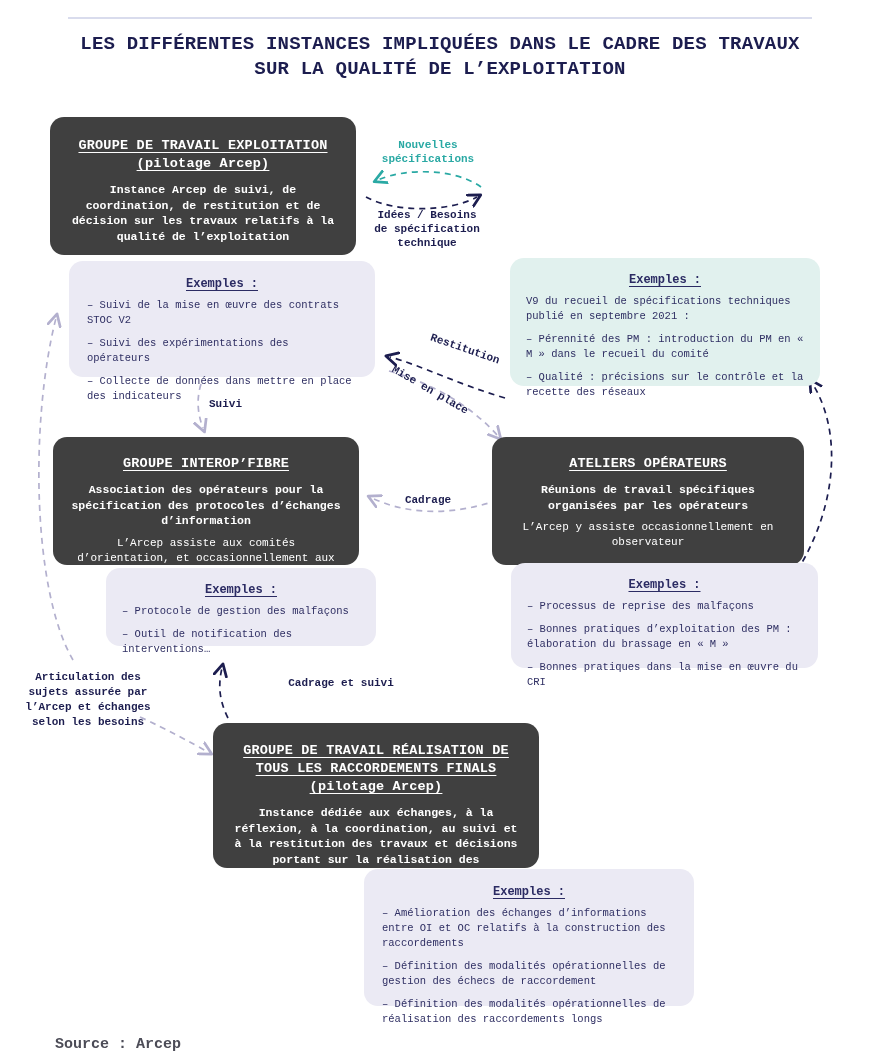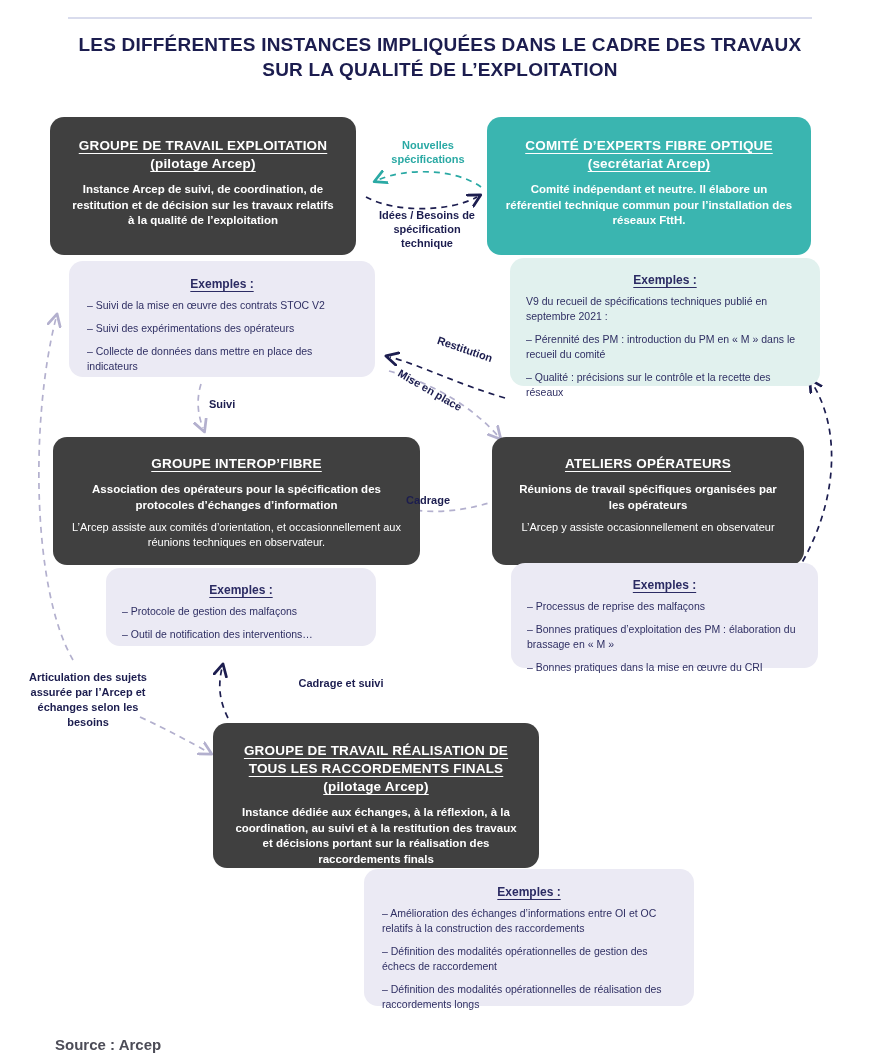--- a/index.html
+++ b/index.html
@@ -4,21 +4,21 @@
 <style>
   html,body{margin:0;padding:0;}
   body{
     width:880px;height:1053px;
     background:#ffffff;
     font-family:"Liberation Sans", sans-serif;
     color:#1b1b4b;
     overflow:hidden;
     position:relative;
   }
-  #stage{position:relative;width:880px;height:1053px;}
+  #stage{position:relative;width:880px;height:1053px;font-family:Liberation Mono, monospace;}
   svg.arrows{position:absolute;left:0;top:0;width:880px;height:1053px;pointer-events:none;z-index:1;}
 
   .topline{position:absolute;left:68px;top:17px;width:744px;height:2px;background:#d9dced;}
 
   .title{
     position:absolute;left:60px;top:32px;width:760px;
     text-align:center;
     font-weight:bold;
     font-size:19px;
     line-height:25px;
@@ -124,36 +124,29 @@
     <p class="lead">Instance Arcep de suivi, de coordination, de restitution et de décision sur les travaux relatifs à la qualité de l’exploitation</p>
   </div>
 
   <div class="card ex-purple" style="left:69px;top:261px;width:306px;height:116px;padding:16px 18px 0 18px;">
     <div class="ex-title">Exemples :</div>
     <div class="ex-line">– Suivi de la mise en œuvre des contrats STOC V2</div>
     <div class="ex-line">– Suivi des expérimentations des opérateurs</div>
     <div class="ex-line">– Collecte de données dans mettre en place des indicateurs</div>
   </div>
 
-  <div class="card main teal" style="left:487px;top:117px;width:324px;height:138px;padding:20px 18px 0 18px;">
-    <h3>
-      <span>COMITÉ D’EXPERTS FIBRE OPTIQUE</span>
-      <span class="sub">(secrétariat Arcep)</span>
-    </h3>
-    <p class="lead">Comité indépendant et neutre. Il élabore un référentiel technique commun pour l’installation des réseaux FttH.</p>
-  </div>
 
   <div class="card ex-teal" style="left:510px;top:258px;width:310px;height:128px;padding:15px 16px 0 16px;">
     <div class="ex-title">Exemples :</div>
     <div class="ex-line">V9 du recueil de spécifications techniques publié en septembre 2021 :</div>
     <div class="ex-line">– Pérennité des PM : introduction du PM en « M » dans le recueil du comité</div>
     <div class="ex-line">– Qualité : précisions sur le contrôle et la recette des réseaux</div>
   </div>
 
-  <div class="card main purple" style="left:53px;top:437px;width:367px;height:128px;padding:18px 18px 0 18px;">
+  <div class="card main purple" style="left:53px;top:437px;width:306px;height:128px;padding:18px 18px 0 18px;">
     <h3>
       <span>GROUPE INTEROP’FIBRE</span>
     </h3>
     <p class="lead">Association des opérateurs pour la spécification des protocoles d’échanges d’information</p>
     <p class="note">L’Arcep assiste aux comités d’orientation, et occasionnellement aux réunions techniques en observateur.</p>
   </div>
 
   <div class="card ex-purple" style="left:106px;top:568px;width:270px;height:78px;padding:15px 16px 0 16px;">
     <div class="ex-title">Exemples :</div>
     <div class="ex-line">– Protocole de gestion des malfaçons</div>

